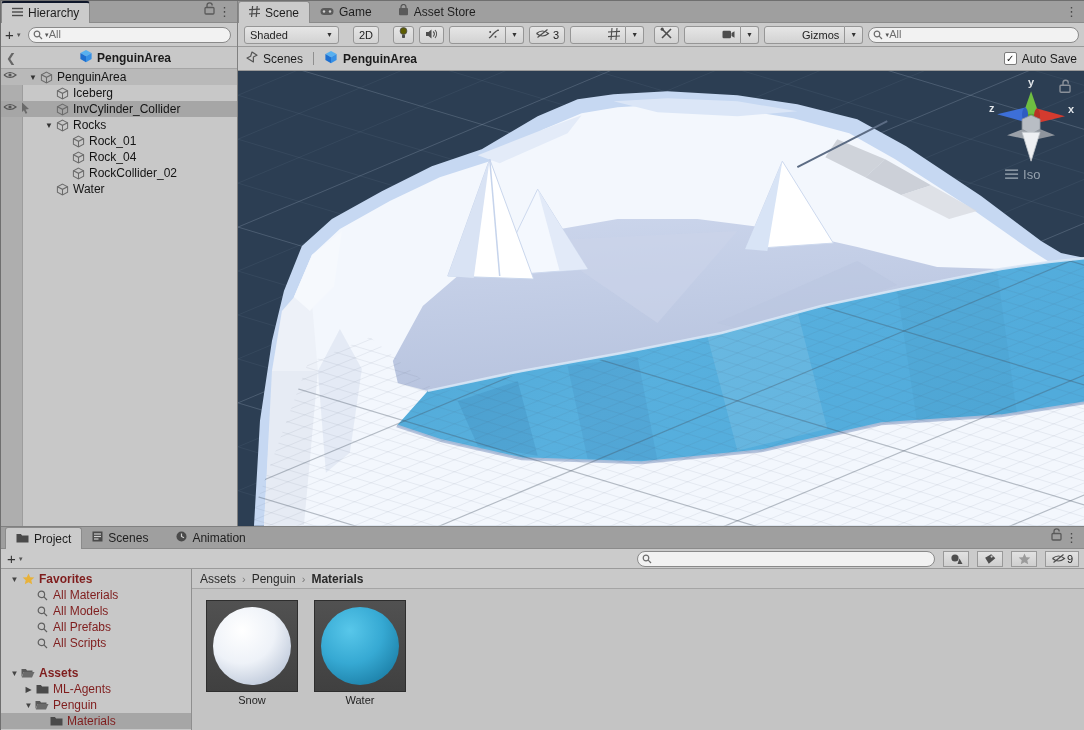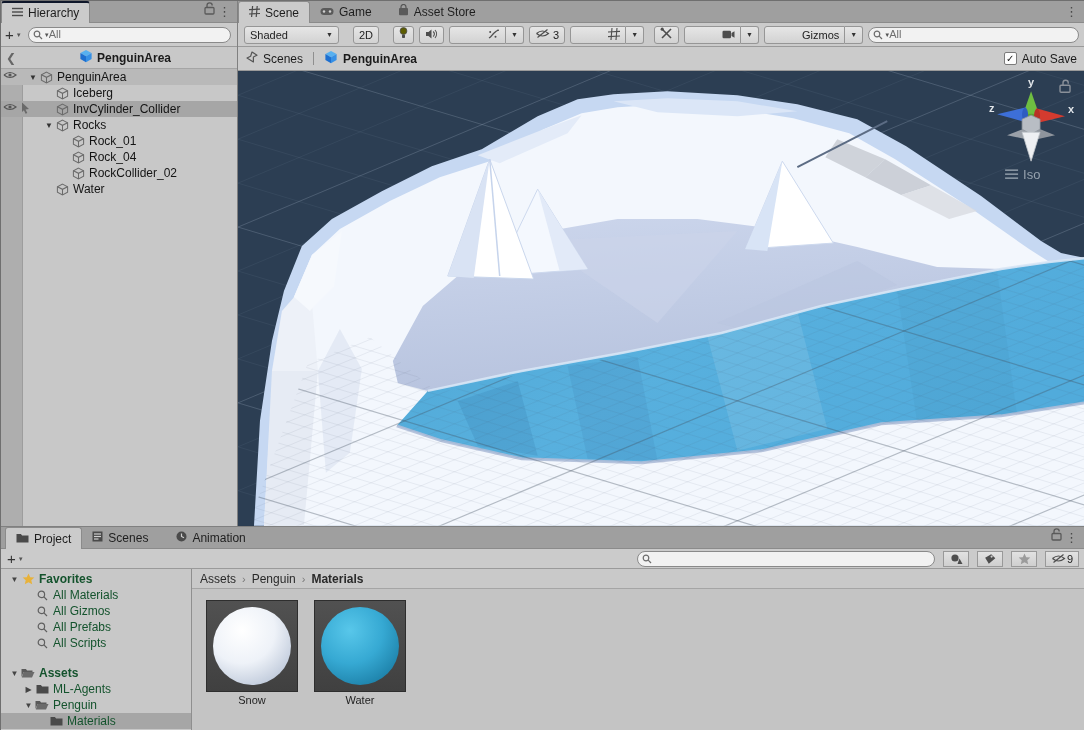--- a/index.html
+++ b/index.html
@@ -76,21 +76,21 @@
   #proj-toolbar { left:0; top:548px; width:1084px; height:20px; padding:0 6px; gap:8px; }
   #proj-toolbar .search { max-width:298px; margin-left:auto; }
   .icobtn { width:26px; height:16px; border:1px solid #999; background:linear-gradient(#e2e2e2,#cfcfcf);
     display:flex; align-items:center; justify-content:center; gap:1px; font-size:11px; color:#222; }
   #proj-body { position:absolute; left:0; top:568px; width:1084px; height:162px; overflow:hidden; }
   #proj-tree { position:absolute; left:0; top:0; width:190px; height:162px; overflow:hidden; padding-top:2px; }
   .prow { height:16px; display:flex; align-items:center; width:190px; }
   .prow.sel { background:#a6a6a6; }
   .prow .arrow { flex:none; width:11px; font-size:8px; color:#444; text-align:center; }
   .prow .ticon { flex:none; width:16px; height:14px; display:flex; align-items:center; justify-content:center; }
-  .prow .lbl { padding-left:3px; white-space:nowrap; font-size:12px; color:#14532d; }
+  .prow .lbl { padding-left:3px; white-space:nowrap; font-size:12px; color:#7f1d1d; }
   .prow .lbl.bold { font-weight:bold; }
   .pspacer { height:14px; }
   #proj-vdiv { position:absolute; left:190px; top:0; width:1px; height:162px; background:#8f8f8f; }
   #proj-crumbbar { position:absolute; left:191px; top:0; width:893px; height:20px; background:#c9c9c9;
     border-bottom:1px solid #a5a5a5; display:flex; align-items:center; padding:0 8px; gap:4px; font-size:12px; color:#2a2a2a; }
   #proj-crumbbar .sep { color:#777; font-size:11px; padding:0 2px; }
   #proj-content { position:absolute; left:191px; top:20px; width:893px; height:142px; background:#c4c4c4; }
   .mat-tile { position:absolute; width:92px; height:92px; background:linear-gradient(#515151,#404040);
     border:1px solid #2e2e2e; display:flex; align-items:center; justify-content:center; }
   .mat-sphere { width:78px; height:78px; border-radius:50%; }
@@ -1223,21 +1223,21 @@
 
         <div class="prow">
           <span class="indent" style="width: 22px;"></span>
           <span class="arrow"></span>
           <span class="ticon">
             <svg width="11" height="11" viewBox="0 0 11 11">
               <circle cx="4.4" cy="4.4" r="3.2" fill="none" stroke="#5f5f5f" stroke-width="1.2"></circle>
               <line x1="6.9" y1="6.9" x2="10" y2="10" stroke="#5f5f5f" stroke-width="1.2"></line>
             </svg>
           </span>
-          <span class="lbl">All Gizmos</span>
+          <span class="lbl">All Models</span>
         </div>
 
         <div class="prow">
           <span class="indent" style="width: 22px;"></span>
           <span class="arrow"></span>
           <span class="ticon">
             <svg width="11" height="11" viewBox="0 0 11 11">
               <circle cx="4.4" cy="4.4" r="3.2" fill="none" stroke="#5f5f5f" stroke-width="1.2"></circle>
               <line x1="6.9" y1="6.9" x2="10" y2="10" stroke="#5f5f5f" stroke-width="1.2"></line>
             </svg>

